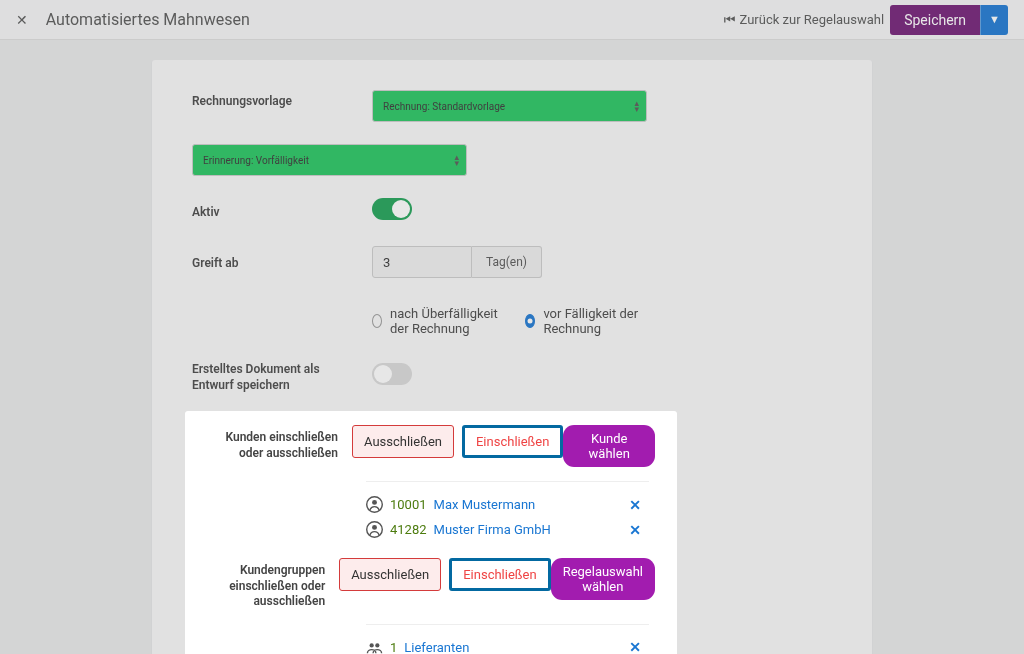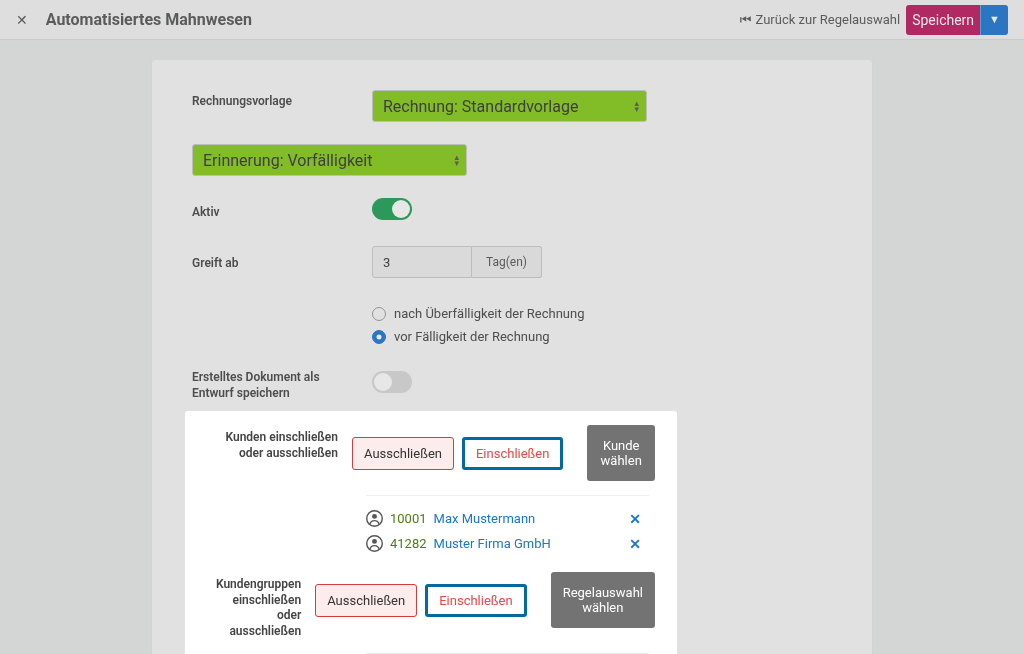--- a/index.html
+++ b/index.html
@@ -1,58 +1,58 @@
 <!DOCTYPE html>
 <html><head>
 <meta charset="utf-8">
 <style>
 *{box-sizing:border-box;margin:0;padding:0;font-family:-apple-system,BlinkMacSystemFont,"Segoe UI",Roboto,Helvetica,Arial,sans-serif}
 body{background:#e8e9ea;width:1024px;height:654px;overflow:hidden;position:relative}
 .header{height:40px;background:#f4f5f6;border-bottom:1px solid #ddd;display:flex;align-items:center;padding:0 16px;justify-content:space-between}
 .header-left{display:flex;align-items:center;gap:18px}
 .close-x{font-size:14px;color:#555;cursor:pointer;font-weight:300}
-.header-title{font-size:16px;color:#555;font-weight:700}
+.header-title{font-size:16px;color:#555;font-weight:400}
 .header-right{display:flex;align-items:center;gap:6px}
 .back-link{font-size:13px;color:#555;cursor:pointer;display:flex;align-items:center;gap:4px}
 .save-group{display:flex}
-.save-btn{background:#be185d;color:#fff;border:none;padding:7px 6px;font-size:14px;cursor:pointer;border-radius:3px 0 0 3px}
+.save-btn{background:#701a75;color:#fff;border:none;padding:7px 14px;font-size:14px;cursor:pointer;border-radius:3px 0 0 3px}
 .save-drop{background:#1976d2;color:#fff;border:none;border-left:1px solid rgba(255,255,255,.3);padding:7px 8px;font-size:11px;cursor:pointer;border-radius:0 3px 3px 0}
 .overlay{position:absolute;inset:0;background:rgba(120,120,120,.18);pointer-events:none}
 .panel{position:absolute;left:152px;top:60px;width:720px;background:#f8f8f8;border-radius:3px;padding:30px 40px 40px;box-shadow:0 1px 2px rgba(0,0,0,.05)}
 .row{display:flex;align-items:flex-start;margin-bottom:22px}
 .row-center{align-items:center}
 .lbl{width:180px;font-size:12px;font-weight:600;color:#444;padding-right:18px;padding-top:4px;line-height:1.3}
 .ctrl{flex:0 0 auto;width:275px}
 .select-box{position:relative;width:275px}
-.select-box select{width:100%;height:32px;border:1px solid #ccc;border-radius:3px;background:#84cc16;padding:0 10px;font-size:16px;color:#333;appearance:none;cursor:pointer}
+.select-box select{width:100%;height:32px;border:1px solid #ccc;border-radius:3px;background:#22c55e;padding:0 10px;font-size:10px;color:#333;appearance:none;cursor:pointer}
 .select-arrows{position:absolute;right:8px;top:50%;transform:translateY(-50%);pointer-events:none;font-size:9px;line-height:6px;color:#555}
 .toggle{width:40px;height:22px;border-radius:11px;position:relative;cursor:pointer;display:inline-block}
 .toggle-on{background:#1aa053}
 .toggle-off{background:#d9d9d9}
 .toggle .knob{width:18px;height:18px;background:#fff;border-radius:50%;position:absolute;top:2px}
 .toggle-on .knob{right:2px}
 .toggle-off .knob{left:2px}
 .input-grp{display:flex}
 .input-num{width:100px;height:32px;border:1px solid #ccc;border-radius:3px 0 0 3px;background:#f0f0f0;padding:0 10px;font-size:13px;color:#333}
 .addon{height:32px;border:1px solid #ccc;border-left:none;background:#eee;padding:0 14px;font-size:12px;color:#555;display:flex;align-items:center;border-radius:0 3px 3px 0}
-.radio-grp{display:flex;flex-direction:column;gap:8px;margin-top:6px}
+.radio-grp{display:flex;flex-direction:row;gap:8px;margin-top:6px}
 .radio-item{display:flex;align-items:center;gap:8px;font-size:13px;color:#444}
 .radio{width:14px;height:14px;border-radius:50%;border:1.5px solid #999;display:inline-block;position:relative}
 .radio.checked{border-color:#1976d2;background:#1976d2}
 .radio.checked::after{content:'';width:5px;height:5px;background:#fff;border-radius:50%;position:absolute;top:50%;left:50%;transform:translate(-50%,-50%)}
 .toggle-col{display:inline-flex;flex-direction:column;align-items:center;gap:6px;margin-right:14px}
 .toggle-col .tlabel{font-size:12px;color:#555}
 .highlight-zone{position:absolute;left:185px;top:411px;width:492px;background:#fff;border-radius:3px;padding:14px 22px 22px;z-index:5}
 .hrow{display:flex;align-items:flex-start;margin-bottom:10px}
 .hlbl{width:145px;text-align:right;font-size:12px;font-weight:600;color:#444;padding-right:14px;padding-top:5px;line-height:1.3}
-.hctrl{flex:1;display:flex;align-items:center;gap:24px}
+.hctrl{flex:1;display:flex;align-items:flex-start;gap:0}
 .seg-grp{display:flex;gap:8px}
 .seg-btn{border:3px solid #0369a1;background:#fff;padding:6px 11px;font-size:13px;color:#ef4444;border-radius:3px;cursor:pointer}
 .seg-btn.active{border:1.5px solid #d43b3b;background:#fdecec;color:#333}
-.choose-btn{background:#737373;color:#fff;border:none;padding:13px 12px;font-size:13px;border-radius:3px;cursor:pointer;margin-left:auto}
+.choose-btn{background:#a21caf;color:#fff;border:none;padding:6px 12px;font-size:13px;border-radius:11px;cursor:pointer;margin-left:auto}
 .item-list{margin-left:159px;margin-right:6px;margin-top:14px;padding-top:14px;border-top:1px solid #eee;margin-bottom:20px}
 .item{display:flex;align-items:center;gap:7px;font-size:13px;margin-bottom:8px}
 .item .icon{color:#555;font-size:16px}
 .item .num{color:#4d7c0f}
 .item .link{color:#1976d2;cursor:pointer}
 .item .rm{margin-left:auto;margin-right:8px;color:#1976d2;cursor:pointer;font-size:14px;font-weight:bold}
 .usericon{width:17px;height:17px;display:inline-block}
 .usericon svg{width:100%;height:100%}
 </style>
 </head>

